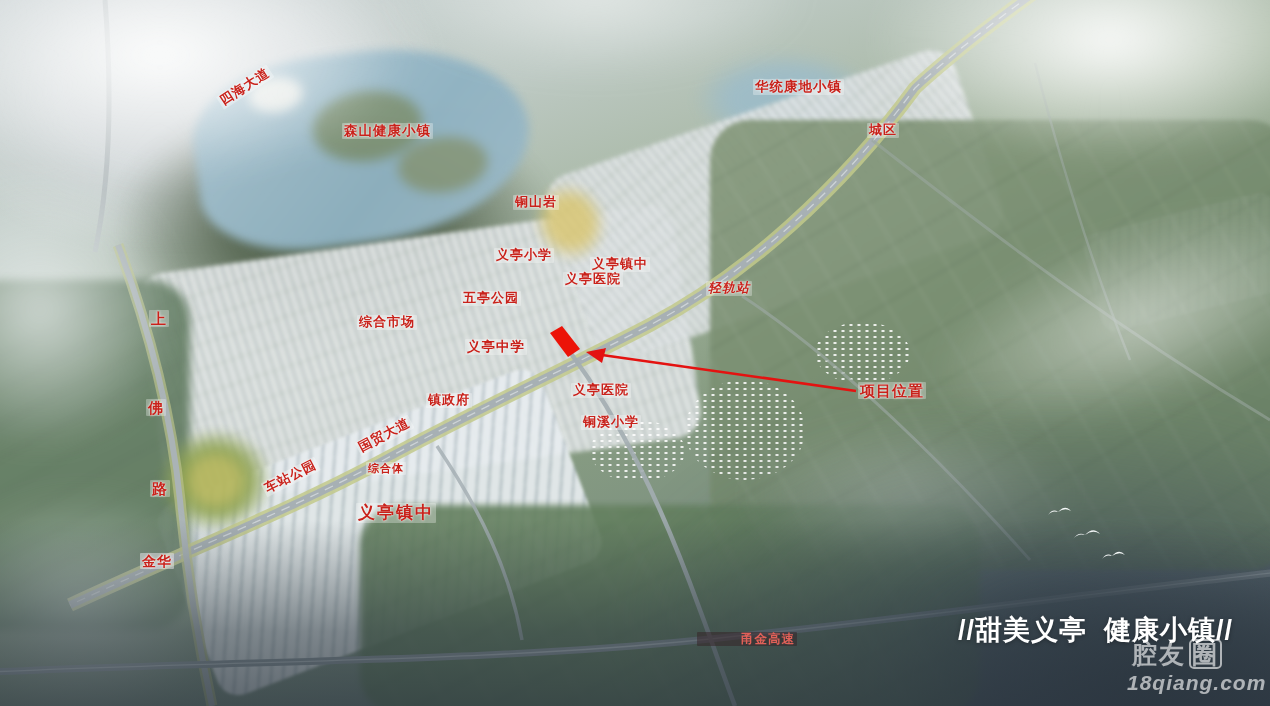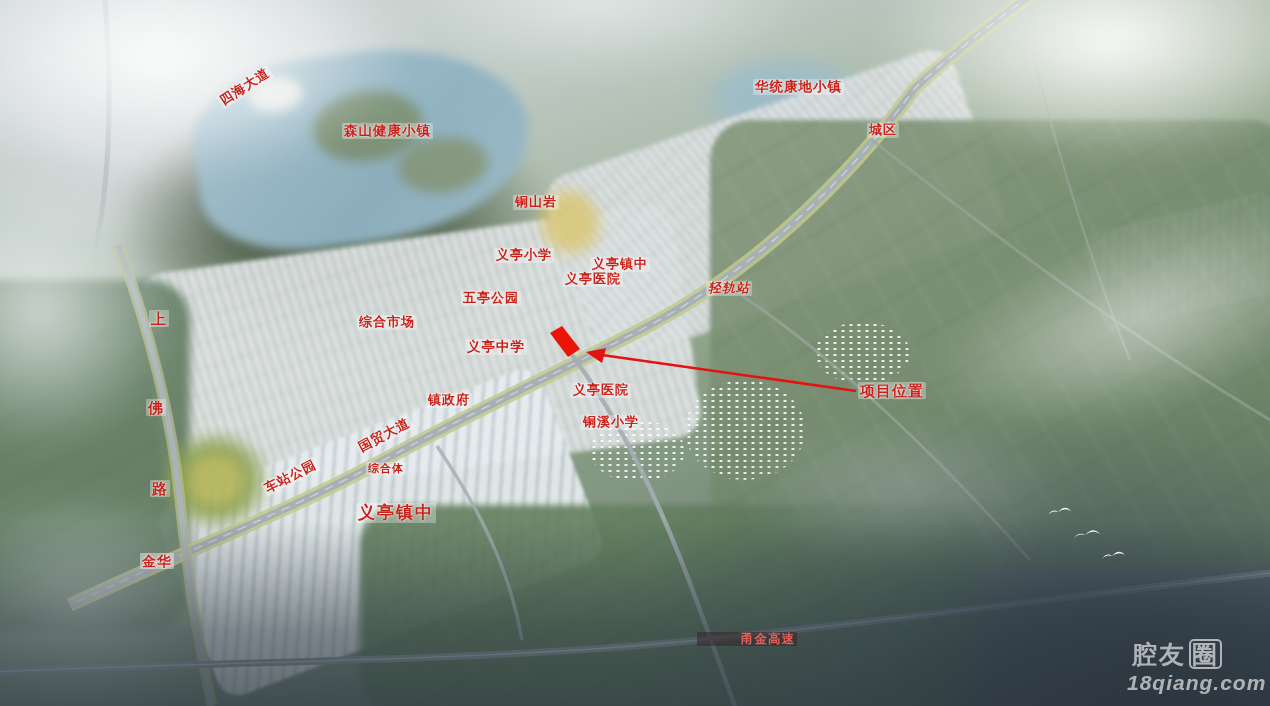--- a/index.html
+++ b/index.html
@@ -159,16 +159,17 @@
   <div class="map-label" style="left:358px;top:442px;transform:rotate(-28deg);">国贸大道</div>
   <div class="map-label" style="left:264px;top:483px;transform:rotate(-27deg);">车站公园</div>
   <div class="map-label" style="left:356px;top:503px;font-size:17px;letter-spacing:2px;">义亭镇中</div>
   <div class="map-label" style="left:858px;top:382px;font-size:15px;">项目位置</div>
   <div class="map-label" style="left:149px;top:310px;font-size:15px;">上</div>
   <div class="map-label" style="left:146px;top:399px;font-size:15px;">佛</div>
   <div class="map-label" style="left:150px;top:480px;font-size:15px;">路</div>
   <div class="map-label boxed" style="left:140px;top:553px;font-size:14px;">金华</div>
   <div class="map-label dark" style="left:697px;top:632px;font-size:12.5px;padding-left:44px;">甬金高速</div>
 
+  <div class="slogan">//甜美义亭  健康小镇//</div>
   <div class="wm wm-name"><span>腔友</span><span class="boxchar">圈</span></div>
   <div class="wm wm-url">18qiang.com</div>
 
 </div>
 
 </body></html>

